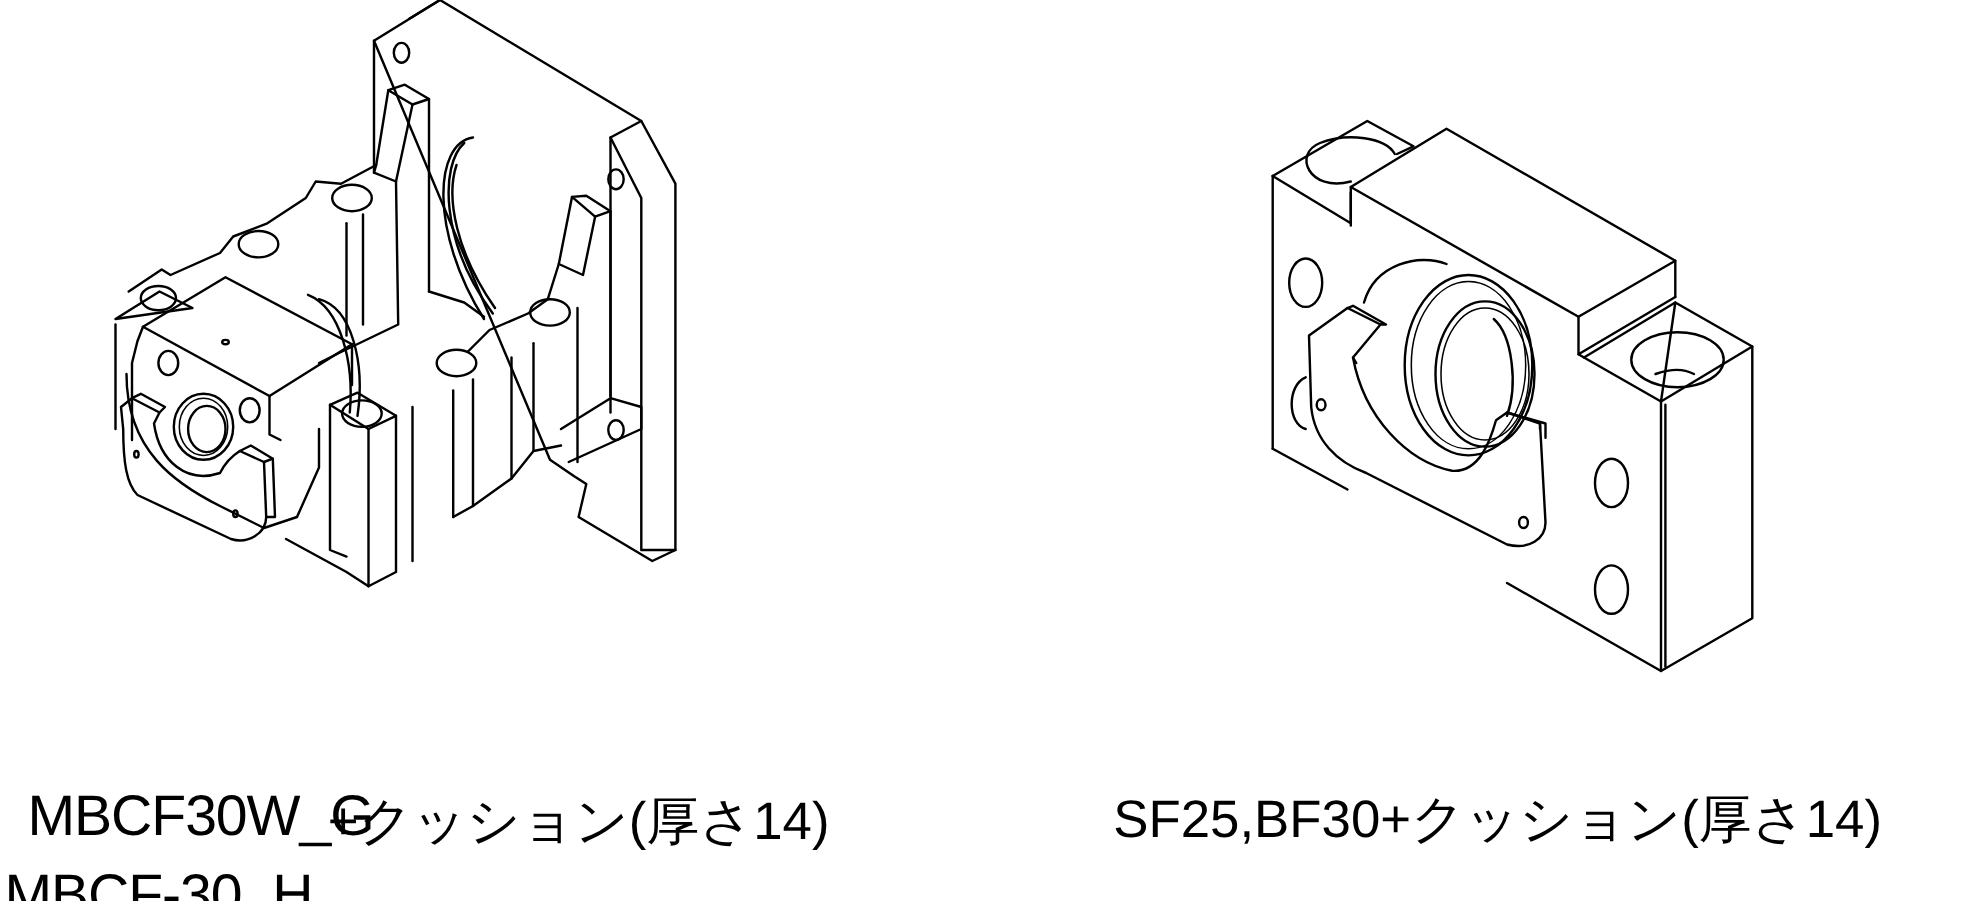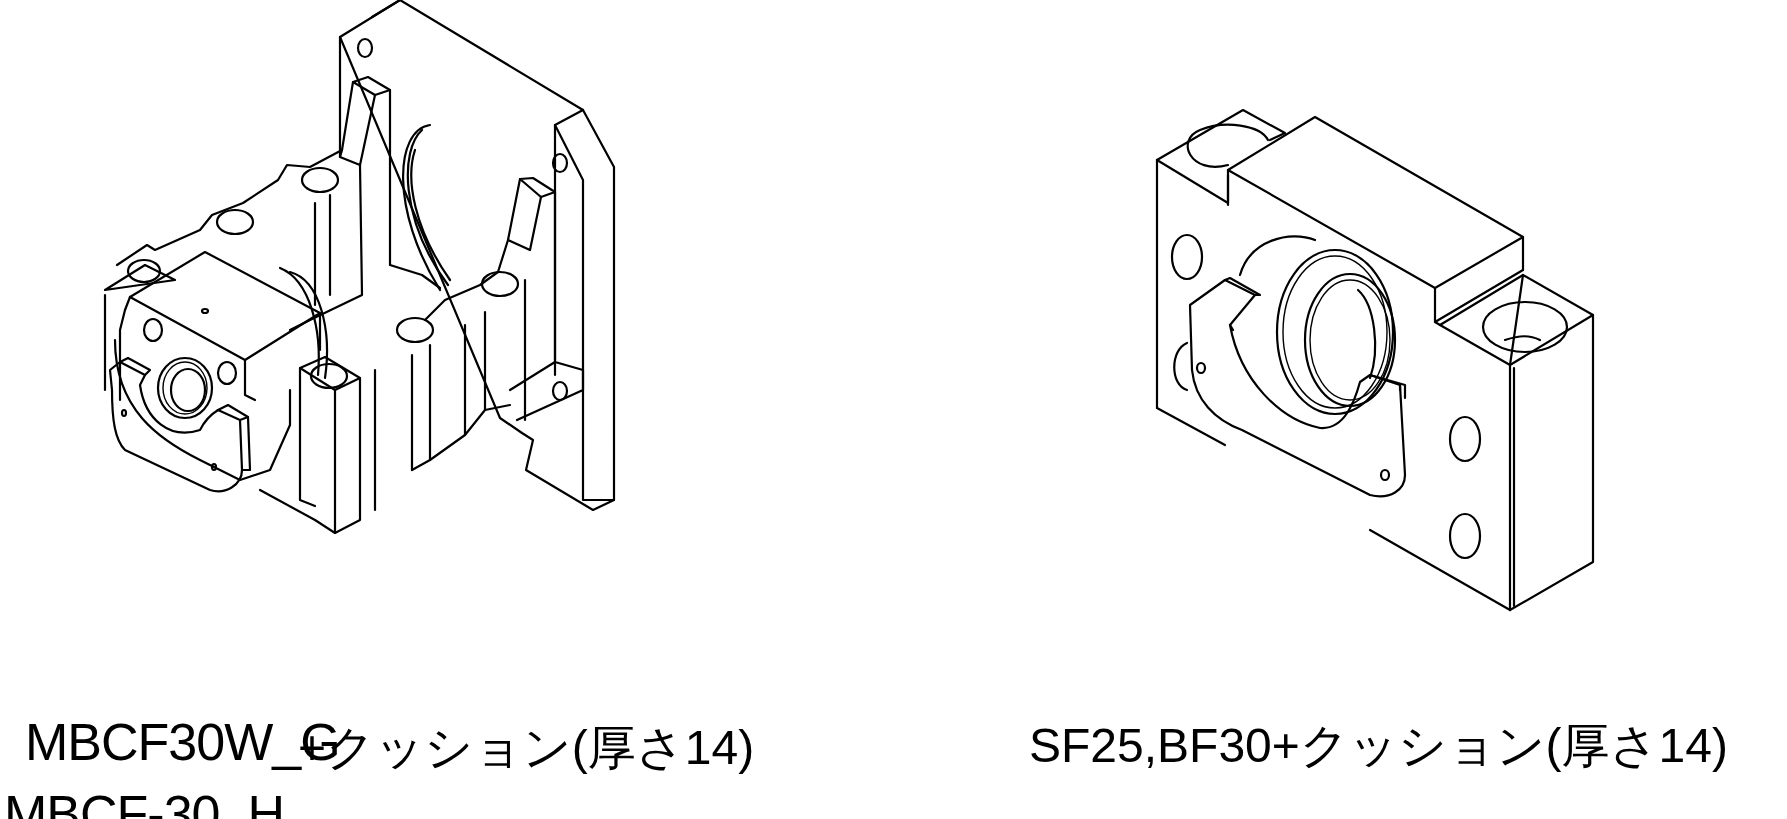--- a/index.html
+++ b/index.html
@@ -138,13 +138,13 @@
     <polyline points="270,285 270,290"></polyline>
     <ellipse cx="71" cy="268" rx="4" ry="5"></ellipse>
     <ellipse cx="255" cy="375" rx="4" ry="5"></ellipse>
   </svg>
 </div>
 
 <div class="label" style="left:4px; top:716px;margin-left:21px;">MBCF30W_G</div>
 <div class="label" style="left:4px; top:788px;">MBCF-30_H</div>
 <div class="label jp" style="left:298px; top:724px; font-size:48px;">+クッション(厚さ14)</div>
 
-<div class="label jp" style="left:1012px; top:722px; font-size:48px;margin-left:17px;">SF25,BF30+クッション(厚さ14)</div>
+<div class="label jp" style="left:1012px; top:722px; font-size:48px;">SF25,BF30+クッション(厚さ14)</div>
 
 </body></html>

